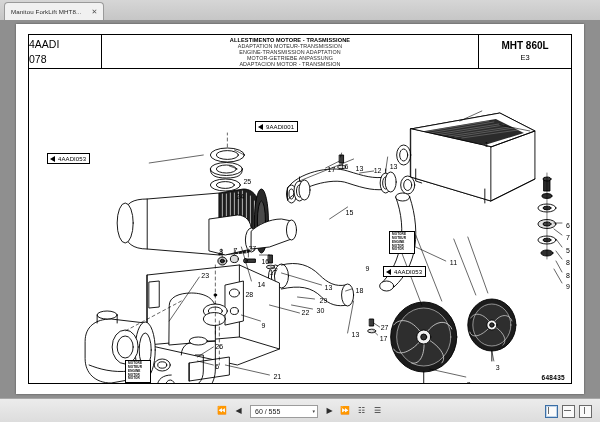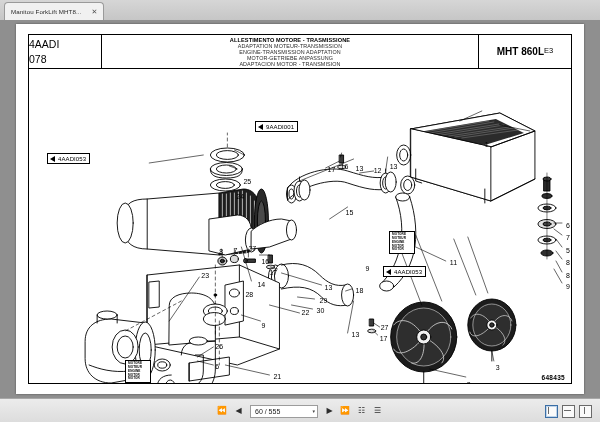--- a/index.html
+++ b/index.html
@@ -92,21 +92,21 @@
     font-weight:normal;font-size:10.5px;color:#000;line-height:1.35;
   }
   .hdr-mid{
     flex:1;display:flex;flex-direction:column;align-items:center;justify-content:center;
     text-align:center;
   }
   .hdr-mid .l1{font-weight:bold;font-size:5.6px;letter-spacing:.1px;}
   .hdr-mid .ln{font-size:5.4px;color:#2a2a2a;letter-spacing:.1px;}
   .hdr-right{
     width:92px;border-left:1.2px solid #000;
-    display:flex;flex-direction:row;align-items:center;justify-content:center;
+    display:flex;flex-direction:column;align-items:center;justify-content:center;
     line-height:1.4;
   }
   .hdr-right .model{font-weight:bold;font-size:10px;}
   .hdr-right .serie{font-size:7.5px;}
 
   .canvas{position:absolute;left:0;top:34px;right:0;bottom:0;overflow:hidden;}
   .drawing-no{
     position:absolute;right:6px;bottom:2px;
     font-size:6.5px;font-weight:bold;letter-spacing:.3px;color:#000;
   }

